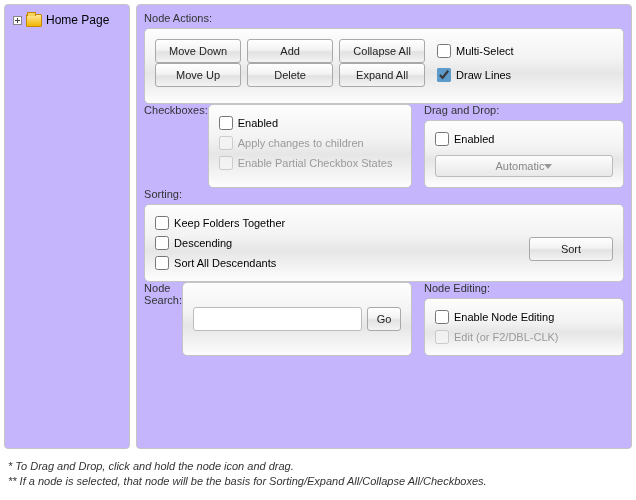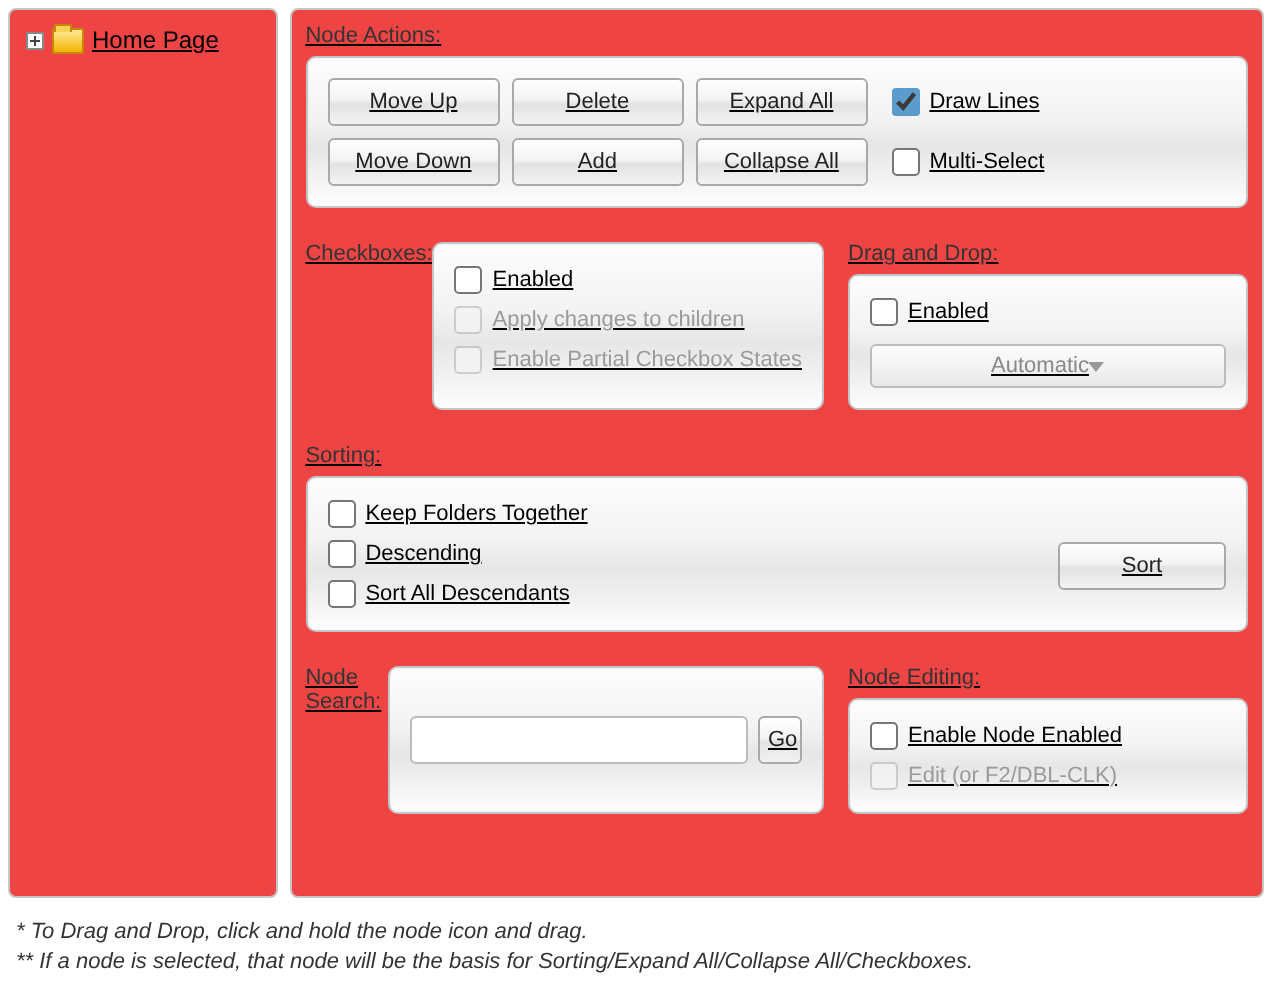--- a/index.html
+++ b/index.html
@@ -14,23 +14,22 @@
     color: #000;
   }
   .main-area {
     display: flex;
     gap: 6px;
     height: 445px;
   }
   .outer-panel {
     border: 1px solid #c5c5c5;
     border-radius: 4px;
-    background: #ef4444;
+    background: #c4b5fd;
     padding: 7px;
-    text-decoration: underline;
   }
   .tree-panel { width: 200px; }
   .tree-row { display: flex; align-items: center; gap: 4px; padding-top: 1px; }
   .tree-expander {
     width: 10px; height: 10px;
     flex-shrink: 0;
     display: inline-flex; align-items: center; justify-content: center;
   }
   .folder-icon {
     width: 16px;
@@ -48,21 +47,21 @@
     width: 7px; height: 3px;
     background: #f5d35b;
     border: 1px solid #c78800;
     border-bottom: none;
     border-radius: 1px 1px 0 0;
   }
   .controls-panel {
     flex: 1;
     display: flex;
     flex-direction: column;
-    gap: 17px;
+    gap: 0;
   }
   .group-label {
     font-size: 11px;
     color: #333;
     margin-bottom: 4px;
   }
   .fieldset {
     border: 1px solid #c5c5c5;
     border-radius: 5px;
     padding: 10px;
@@ -78,21 +77,21 @@
     width: 86px;
     border: 1px solid #a9a9a9;
     border-radius: 3px;
     background: linear-gradient(to bottom, #ffffff 0%, #f3f3f3 45%, #e2e2e2 55%, #f3f3f3 100%);
     font-size: 11px;
     color: #222;
     cursor: pointer;
     padding: 0 4px;
     text-align: center;
   }
-  .btn-sm { width: 22px; }
+  .btn-sm { width: 34px; }
   .btn-sort { width: 84px; }
   .inline-check { display: flex; align-items: center; gap: 5px; font-size: 11px; white-space: nowrap; padding: 1px 0;}
   input[type="checkbox"] {
     width: 14px; height: 14px; margin: 0;
     accent-color: #5c9ccc;
   }
   .disabled { color: #9a9a9a; }
   .two-col { display: flex; gap: 12px; }
   .col { flex: 1; display: flex; flex-direction: row; }
   .col-narrow { width: 200px; flex: none; display: flex; flex-direction: column; }
@@ -155,38 +154,38 @@
       <span class="folder-icon"></span>
       <span>Home Page</span>
     </div>
   </div>
 
   <div class="outer-panel controls-panel">
 
     <div>
       <div class="group-label">Node Actions:</div>
       <div class="fieldset">
+        <div class="row" style="gap:6px;">
+          <button class="btn">Move Down</button>
+          <button class="btn">Add</button>
+          <button class="btn">Collapse All</button>
+          <label class="inline-check" style="margin-left:6px;">
+            <input type="checkbox" style="">
+            <span>Multi-Select</span>
+          </label>
+        </div>
         <div class="row" style="gap:6px; margin-bottom:6px;">
           <button class="btn">Move Up</button>
           <button class="btn">Delete</button>
           <button class="btn">Expand All</button>
           <label class="inline-check" style="margin-left:6px;">
             <input type="checkbox" checked="" style="">
             <span>Draw Lines</span>
           </label>
         </div>
-        <div class="row" style="gap:6px;">
-          <button class="btn">Move Down</button>
-          <button class="btn">Add</button>
-          <button class="btn">Collapse All</button>
-          <label class="inline-check" style="margin-left:6px;">
-            <input type="checkbox" style="">
-            <span>Multi-Select</span>
-          </label>
-        </div>
       </div>
     </div>
 
     <div class="two-col">
       <div class="col">
         <div class="group-label">Checkboxes:</div>
         <div class="fieldset v-stack-4" style="flex:1;">
           <label class="inline-check">
             <input type="checkbox" style="">
             <span>Enabled</span>
@@ -243,21 +242,21 @@
         <div class="fieldset row" style="flex:1; gap:5px; align-items:center;">
           <input type="text" class="text-input" value="" style="">
           <button class="btn btn-sm">Go</button>
         </div>
       </div>
       <div class="col-narrow">
         <div class="group-label">Node Editing:</div>
         <div class="fieldset v-stack-4" style="flex:1;">
           <label class="inline-check">
             <input type="checkbox" style="">
-            <span>Enable Node Enabled</span>
+            <span>Enable Node Editing</span>
           </label>
           <label class="inline-check disabled">
             <input type="checkbox" disabled="" style="">
             <span>Edit (or F2/DBL-CLK)</span>
           </label>
         </div>
       </div>
     </div>
 
   </div>

